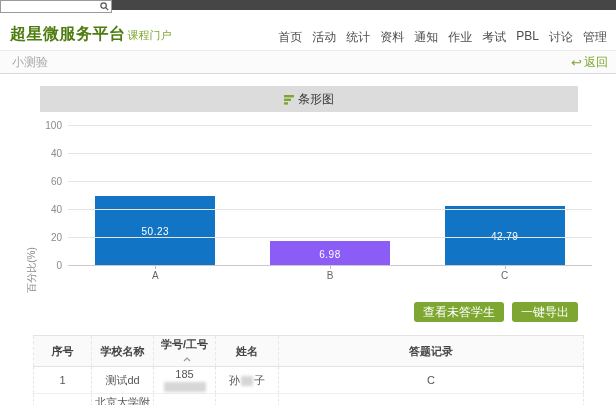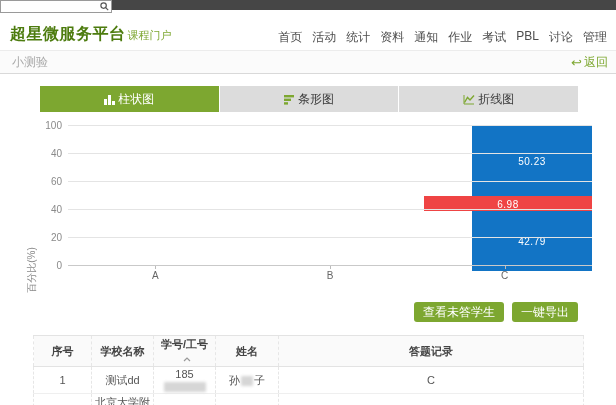--- a/index.html
+++ b/index.html
@@ -51,21 +51,21 @@
   
   .chart{position:absolute;top:118px;left:0;width:616px;height:176px;}
   .ylabel{
     position:absolute;left:32px;top:152px;transform:translate(-50%,-50%) rotate(-90deg);
     font-size:10px;color:#8a8a8a;white-space:nowrap;
   }
   .plot{position:absolute;left:68px;top:8px;width:524px;height:140px;}
   .gridline{position:absolute;left:0;width:524px;height:1px;background:#e4e4e4;}
   .gridline.zero{background:#c9c9c9;}
   .tick{position:absolute;left:36px;width:26px;text-align:right;font-size:10px;color:#8a8a8a;}
-  .bars{position:absolute;left:0;bottom:0;width:524px;height:140px;display:flex;align-items:flex-end;flex-direction:column;}
+  .bars{position:absolute;left:0;bottom:0;width:524px;height:140px;display:flex;align-items:flex-end;}
   .bar-slot{flex:1;display:flex;justify-content:center;align-items:flex-end;height:140px;}
   .bar{position:relative;width:120px;}
   .bar-value{
     position:absolute;left:0;right:0;top:50%;transform:translateY(-50%);
     text-align:center;color:#fff;font-size:10px;letter-spacing:0.5px;
   }
   .cats{position:absolute;left:68px;top:152px;width:524px;display:flex;}
   .cat{flex:1;text-align:center;font-size:10px;color:#666;}
   .cat-tick{position:absolute;top:148px;width:1px;height:3px;background:#bbb;}
 
@@ -125,63 +125,43 @@
 
 <div class="subheader">
   <span class="sub-title">小测验</span>
   <span class="back-link">
     <span class="back-glyph">↩</span>
     <span>返回</span>
   </span>
 </div>
 
 <div class="tabs">
-    <div class="tab active">
-      <span class="ticon">
-        <svg width="11" height="11" viewBox="0 0 11 11">
-          <rect x="0" y="5" width="3" height="6" fill="#ffffff"></rect>
-          <rect x="4" y="1" width="3" height="10" fill="#ffffff"></rect>
-          <rect x="8" y="7" width="3" height="4" fill="#ffffff"></rect>
-        </svg>
-      </span>
-      <span>柱状图</span>
-    </div>
     <div class="tab">
       <span class="ticon">
         <svg width="11" height="11" viewBox="0 0 11 11">
           <rect x="0" y="1" width="10" height="2.4" fill="#7da730"></rect>
           <rect x="0" y="4.6" width="7" height="2.4" fill="#7da730"></rect>
           <rect x="0" y="8.2" width="4" height="2.4" fill="#7da730"></rect>
         </svg>
       </span>
       <span>条形图</span>
-    </div>
-    <div class="tab">
-      <span class="ticon">
-        <svg width="12" height="11" viewBox="0 0 12 11">
-          <polyline points="1,10 1,1" fill="none" stroke="#7da730" stroke-width="1"></polyline>
-          <polyline points="1,10 11,10" fill="none" stroke="#7da730" stroke-width="1"></polyline>
-          <polyline points="1.5,8.5 4.5,3.5 7,6 11,1.5" fill="none" stroke="#7da730" stroke-width="1.4"></polyline>
-        </svg>
-      </span>
-      <span>折线图</span>
     </div>
   </div>
 
 <div class="chart">
   <span class="ylabel">百分比(%)</span>
   <div class="plot">
     <div class="bars">
         <div class="bar-slot">
           <div class="bar" style="height: 70.322px; background: rgb(18, 116, 197);">
             <span class="bar-value">50.23</span>
           </div>
         </div>
         <div class="bar-slot">
-          <div class="bar" style="height: 15px; background: #ef4444; padding-left: 48px;">
+          <div class="bar" style="height: 25px; background: #8b5cf6;">
             <span class="bar-value">6.98</span>
           </div>
         </div>
         <div class="bar-slot">
           <div class="bar" style="height: 59.906px; background: rgb(18, 116, 197);">
             <span class="bar-value">42.79</span>
           </div>
         </div>
       </div>
   <div class="gridline zero" style="bottom: 0px;"></div>

